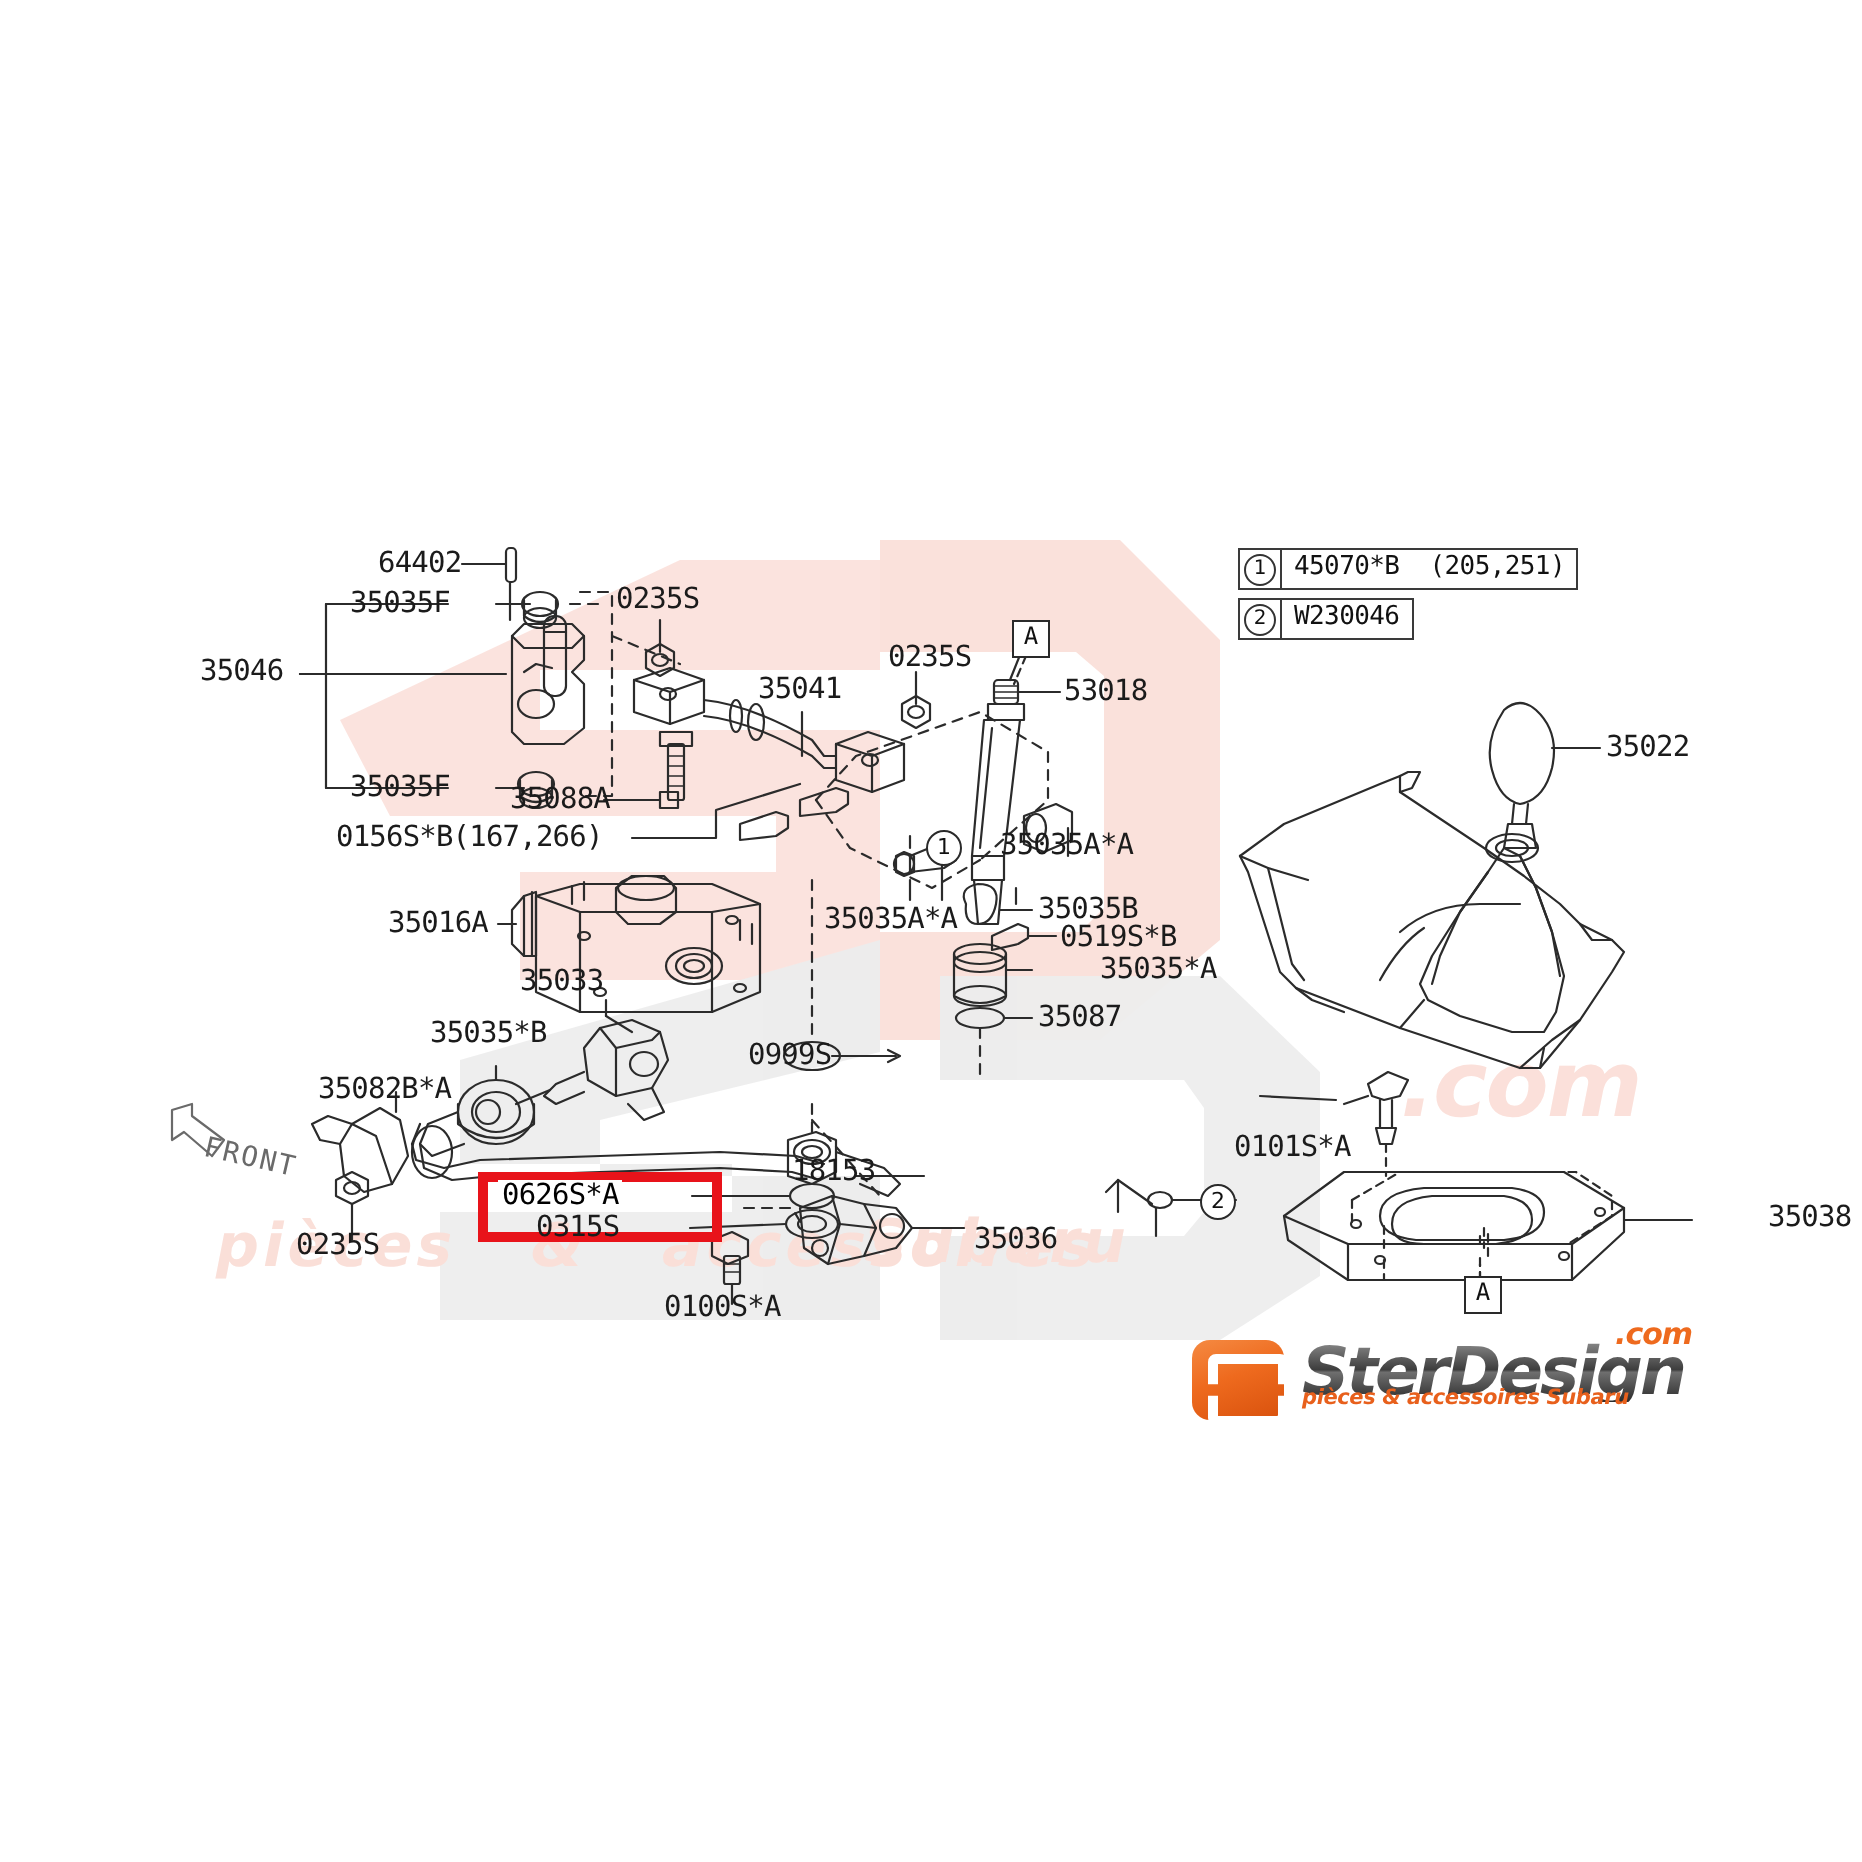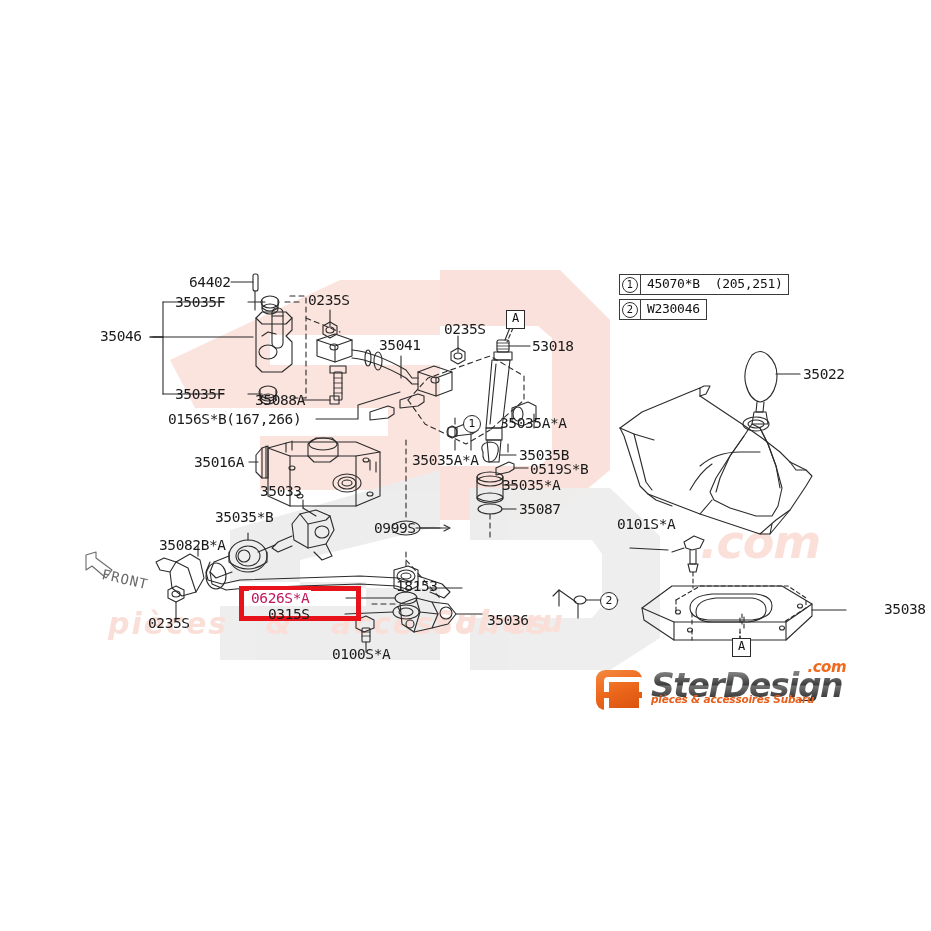--- a/index.html
+++ b/index.html
@@ -75,21 +75,21 @@
 
   
   .highlight{
     position:absolute;z-index:7;
     left:239px;top:586px;width:112px;height:25px;
     border:5px solid #e8131a;background:transparent;
   }
   .hl-label{
     position:absolute;z-index:8;left:249px;top:590px;
     font-family:"DejaVu Sans Mono","Liberation Mono",monospace;
-    font-size:14.5px;color:#be185d;letter-spacing:-0.4px;background:#fff;
+    font-size:14.5px;color:#000000;letter-spacing:-0.4px;background:#fff;
     padding:0 2px;
   }
 
   
   .front-txt{
     position:absolute;z-index:8;left:104px;top:566px;
     font-family:"DejaVu Sans Mono","Liberation Mono",monospace;
     font-size:14px;color:#6a6a6a;letter-spacing:1px;
     transform:rotate(13deg);transform-origin:left top;
   }
@@ -477,37 +477,37 @@
   <div class="lbl" style="left:168px;top:411px;">0156S*B(167,266)</div>
 
   <div class="lbl" style="left:379px;top:337px;">35041</div>
   <div class="lbl" style="left:444px;top:321px;">0235S</div>
   <div class="lbl" style="left:532px;top:338px;">53018</div>
 
   <div class="lbl" style="left:500px;top:415px;">35035A*A</div>
   <div class="lbl" style="left:412px;top:452px;">35035A*A</div>
   <div class="lbl" style="left:519px;top:447px;">35035B</div>
   <div class="lbl" style="left:530px;top:461px;">0519S*B</div>
-  <div class="lbl" style="left:502px;top:477px;">35035*A</div>
+  <div class="lbl" style="left:550px;top:477px;">35035*A</div>
   <div class="lbl" style="left:519px;top:501px;">35087</div>
 
   <div class="lbl" style="left:194px;top:454px;">35016A</div>
   <div class="lbl" style="left:260px;top:483px;">35033</div>
   <div class="lbl" style="left:215px;top:509px;">35035*B</div>
   <div class="lbl" style="left:374px;top:520px;">0999S</div>
   <div class="lbl" style="left:159px;top:537px;">35082B*A</div>
   <div class="lbl" style="left:148px;top:615px;">0235S</div>
 
   <div class="lbl" style="left:268px;top:606px;">0315S</div>
   <div class="lbl" style="left:396px;top:578px;">18153</div>
   <div class="lbl" style="left:487px;top:612px;text-align:right;">35036</div>
   <div class="lbl" style="left:332px;top:646px;">0100S*A</div>
 
   <div class="lbl" style="left:803px;top:366px;">35022</div>
-  <div class="lbl" style="left:617px;top:516px;">0101S*A</div>
+  <div class="lbl" style="left:617px;top:566px;">0101S*A</div>
   <div class="lbl" style="left:850px;top:601px;margin-left:34px;">35038</div>
 
   <div class="boxmark" style="left:506px;top:310px;">A</div>
   <div class="boxmark" style="left:732px;top:638px;">A</div>
   <div class="circmark" style="left:463px;top:415px;">1</div>
   <div class="circmark" style="left:600px;top:592px;">2</div>
 
   <div class="front-txt">FRONT</div>
 
   <div class="legend">

